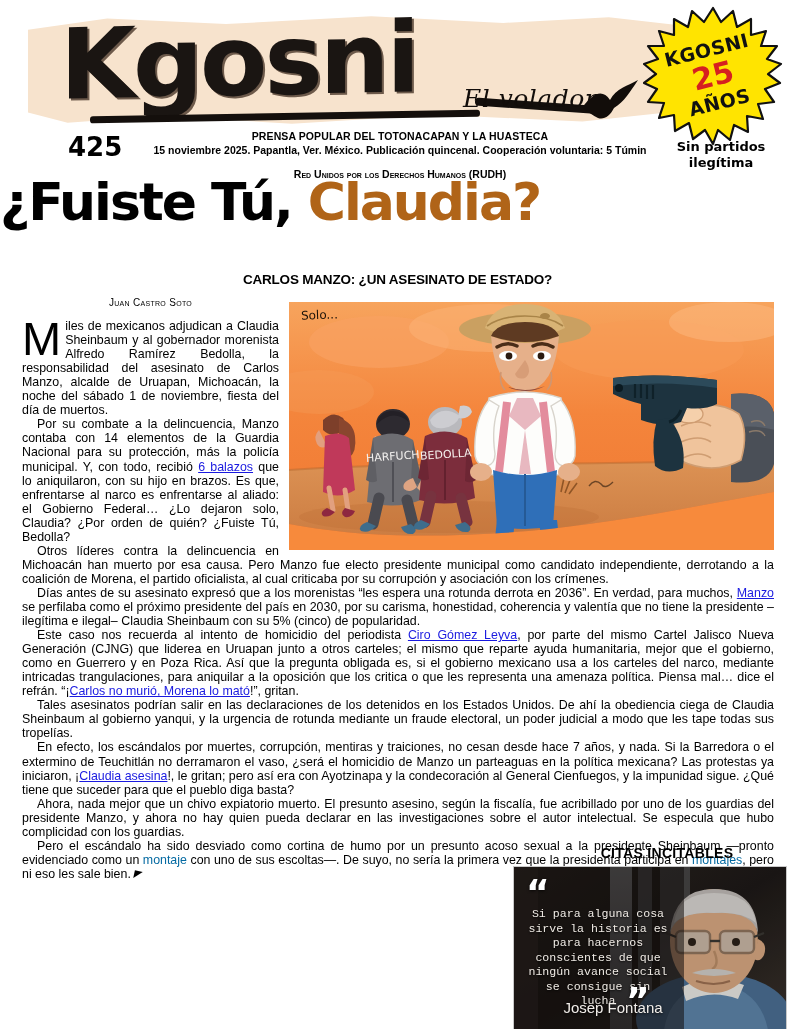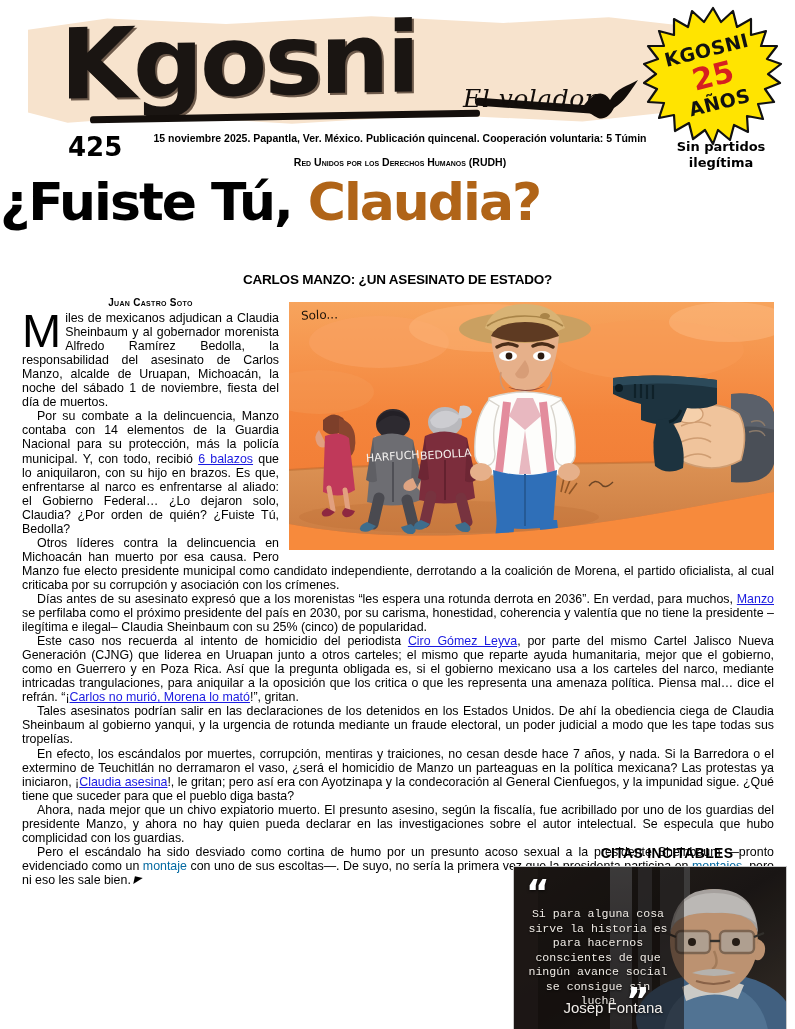--- a/index.html
+++ b/index.html
@@ -97,22 +97,22 @@
     font-family:"Liberation Sans",sans-serif;
     font-size:12.4px;line-height:14.05px;color:#000;
     text-align:justify;
     hyphens:none;
   }
   .cartoon-float{
     float:right;width:485px;height:248px;margin:6px 0 1px 10px;
     shape-outside:inset(0);
   }
   .byline{
-    font-variant:small-caps;font-weight:bold;font-size:10px;letter-spacing:.3px;
-    text-align:center;margin:0 0 1px 0;
+    font-variant:small-caps;font-weight:normal;font-size:10px;letter-spacing:.3px;
+    text-align:center;margin:0 0 9px 0;
   }
   .dropcap{
     float:left;font-family:"Liberation Sans",sans-serif;font-weight:normal;
     font-size:47px;line-height:38px;margin:1px 4px -2px 0;color:#000;
   }
   .article p{margin:0;text-indent:15px;}
   .article p.first{text-indent:0;}
   a.lnk{color:#1a1ae0;text-decoration:underline;}
   a.lnk2{color:#0369a1;text-decoration:none;}
   .endmark{display:inline-block;width:0;height:0;
@@ -185,20 +185,21 @@
       <div class="badge-text">
         <div class="badge-t1">KGOSNI</div>
         <div class="badge-t2">25</div>
         <div class="badge-t3">AÑOS</div>
       </div>
     </div>
 
     <div class="issue-no">425</div>
 
     <div class="sub-block">
+      <div class="sub1">PRENSA POPULAR DEL TOTONACAPAN Y LA HUASTECA</div>
       <div class="sub2">15 noviembre 2025. Papantla, Ver. México. Publicación quincenal. Cooperación voluntaria: 5 Túmin</div>
       <div class="sub3">Red Unidos por los Derechos Humanos (RUDH)</div>
     </div>
 
     <div class="nopartido">Sin partidos ilegítima</div>
   </div>
 
   <div class="headline">
     <span class="hl-a">¿Fuiste Tú, </span><span class="hl-b">Claudia?</span>
   </div>
@@ -344,21 +345,21 @@
     </div>
 
     <div class="byline">Juan Castro Soto</div>
 
     <p class="first"><span class="dropcap">M</span><span>iles de mexicanos adjudican a Claudia Sheinbaum y al gobernador morenista Alfredo Ramírez Bedolla, la responsabilidad del asesinato de Carlos Manzo, alcalde de Uruapan, Michoacán, la noche del sábado 1 de noviembre, fiesta del día de muertos.</span></p>
 
     <p><span>Por su combate a la delincuencia, Manzo contaba con 14 elementos de la Guardia Nacional para su protección, más la policía municipal. Y, con todo, recibió </span><a class="lnk" href="#">6 balazos</a><span> que lo aniquilaron, con su hijo en brazos. Es que, enfrentarse al narco es enfrentarse al aliado: el Gobierno Federal… ¿Lo dejaron solo, Claudia? ¿Por orden de quién? ¿Fuiste Tú, Bedolla?</span></p>
 
     <p>Otros líderes contra la delincuencia en Michoacán han muerto por esa causa. Pero Manzo fue electo presidente municipal como candidato independiente, derrotando a la coalición de Morena, el partido oficialista, al cual criticaba por su corrupción y asociación con los crímenes.</p>
 
-    <p><span>Días antes de su asesinato expresó que a los morenistas “les espera una rotunda derrota en 2036”. En verdad, para muchos, </span><a class="lnk" href="#">Manzo</a><span> se perfilaba como el próximo presidente del país en 2030, por su carisma, honestidad, coherencia y valentía que no tiene la presidente –ilegítima e ilegal– Claudia Sheinbaum con su 25% (cinco) de popularidad.</span></p>
+    <p><span>Días antes de su asesinato expresó que a los morenistas “les espera una rotunda derrota en 2036”. En verdad, para muchos, </span><a class="lnk" href="#">Manzo</a><span> se perfilaba como el próximo presidente del país en 2030, por su carisma, honestidad, coherencia y valentía que no tiene la presidente –ilegítima e ilegal– Claudia Sheinbaum con su 5% (cinco) de popularidad.</span></p>
 
     <p><span>Este caso nos recuerda al intento de homicidio del periodista </span><a class="lnk" href="#">Ciro Gómez Leyva</a><span>, por parte del mismo Cartel Jalisco Nueva Generación (CJNG) que liderea en Uruapan junto a otros carteles; el mismo que reparte ayuda humanitaria, mejor que el gobierno, como en Guerrero y en Poza Rica. Así que la pregunta obligada es, si el gobierno mexicano usa a los carteles del narco, mediante intricadas trangulaciones, para aniquilar a la oposición que los critica o que les representa una amenaza política. Piensa mal… dice el refrán. “¡</span><a class="lnk" href="#">Carlos no murió, Morena lo mató</a><span>!”, gritan.</span></p>
 
     <p>Tales asesinatos podrían salir en las declaraciones de los detenidos en los Estados Unidos. De ahí la obediencia ciega de Claudia Sheinbaum al gobierno yanqui, y la urgencia de rotunda mediante un fraude electoral, un poder judicial a modo que les tape todas sus tropelías.</p>
 
     <p><span>En efecto, los escándalos por muertes, corrupción, mentiras y traiciones, no cesan desde hace 7 años, y nada. Si la Barredora o el extermino de Teuchitlán no derramaron el vaso, ¿será el homicidio de Manzo un parteaguas en la política mexicana? Las protestas ya iniciaron, ¡</span><a class="lnk" href="#">Claudia asesina</a><span>!, le gritan; pero así era con Ayotzinapa y la condecoración al General Cienfuegos, y la impunidad sigue. ¿Qué tiene que suceder para que el pueblo diga basta?</span></p>
 
     <p>Ahora, nada mejor que un chivo expiatorio muerto. El presunto asesino, según la fiscalía, fue acribillado por uno de los guardias del presidente Manzo, y ahora no hay quien pueda declarar en las investigaciones sobre el autor intelectual. Se especula que hubo complicidad con los guardias.</p>
 
     <p><span>Pero el escándalo ha sido desviado como cortina de humo por un presunto acoso sexual a la presidente Sheinbaum —pronto evidenciado como un </span><a class="lnk2" href="#">montaje</a><span> con uno de sus escoltas—. De suyo, no sería la primera vez que la presidenta participa en </span><a class="lnk2" href="#">montajes</a><span>, pero ni eso les sale bien.</span><span class="endmark"></span></p>

